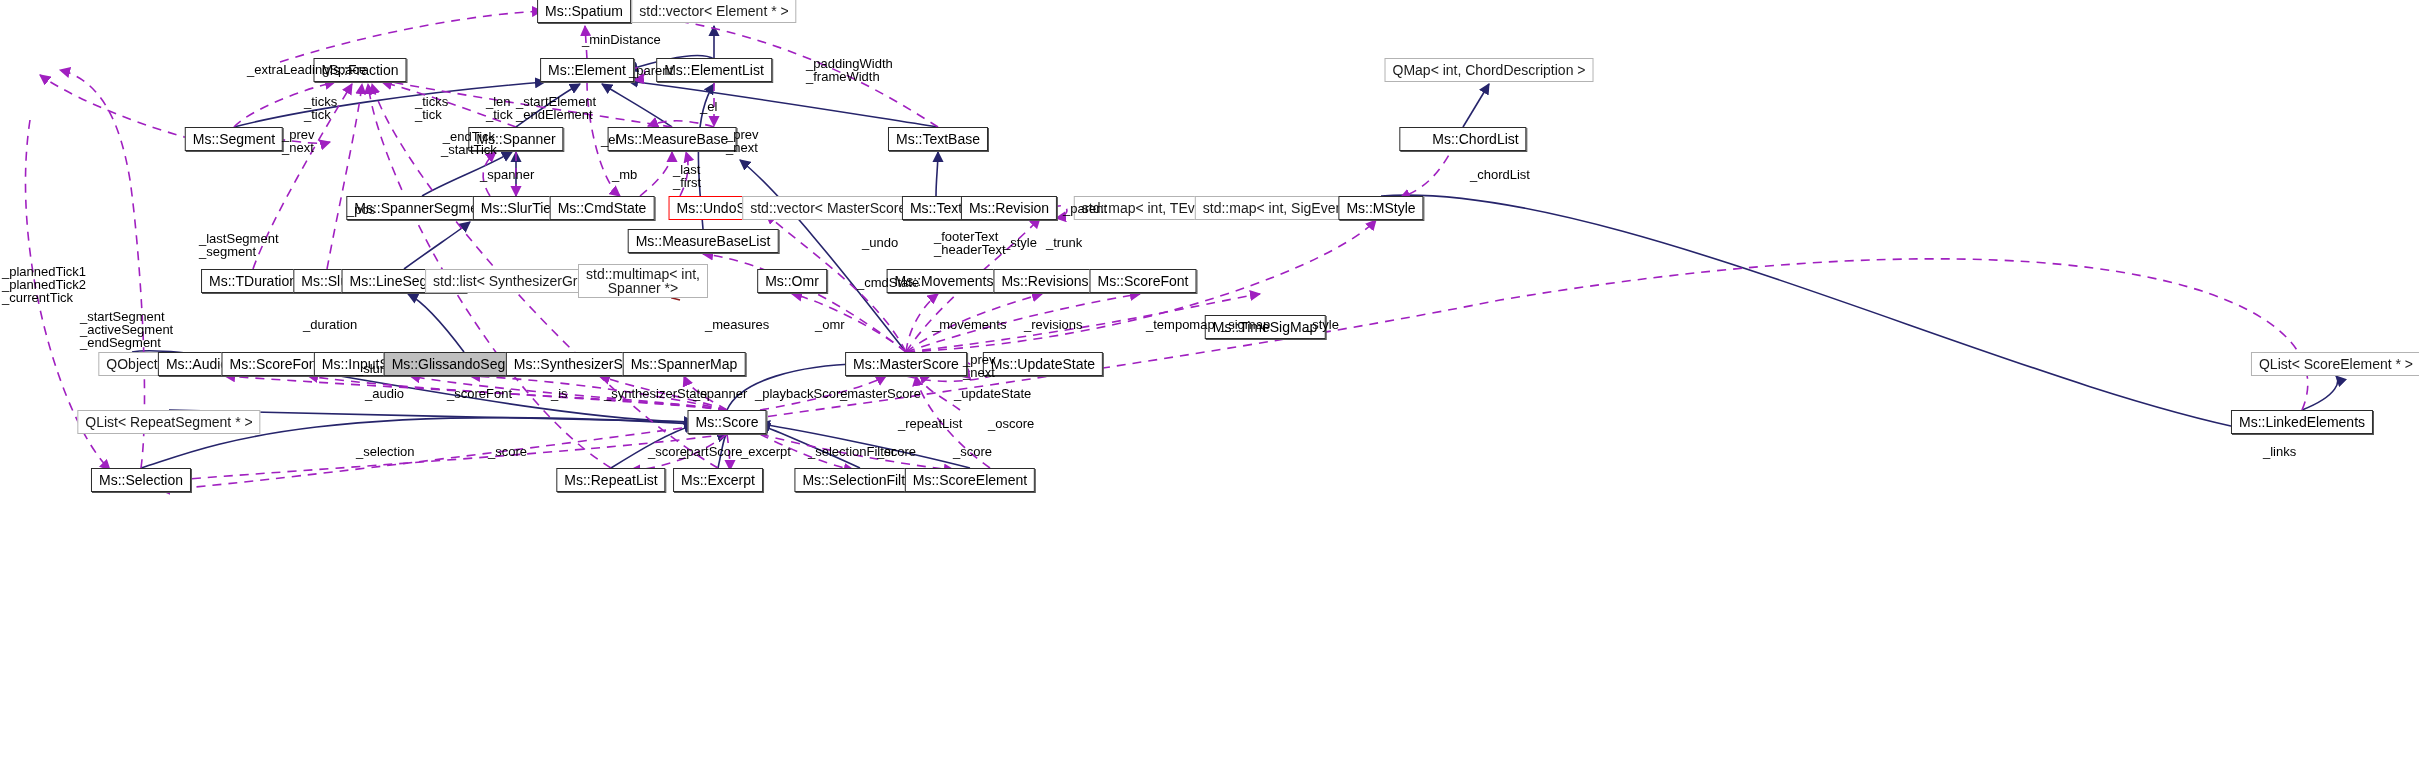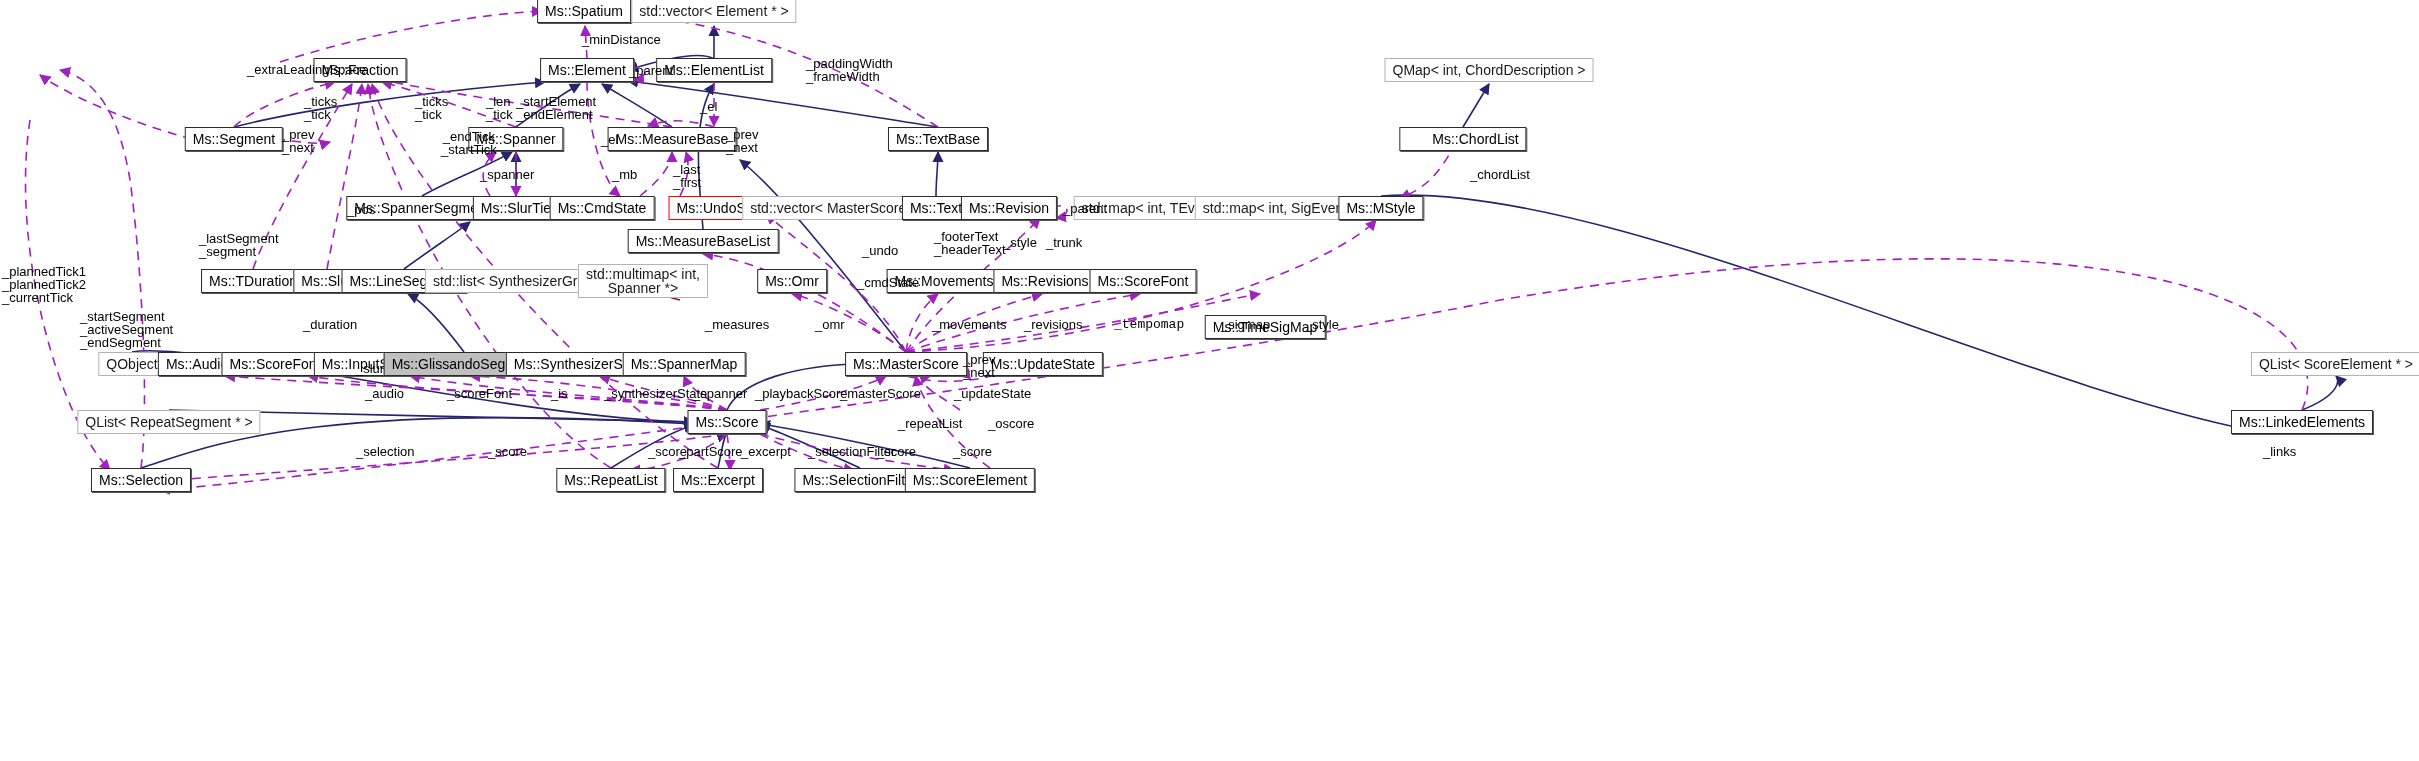--- a/index.html
+++ b/index.html
@@ -193,41 +193,41 @@
       <div class="lbl" style="left: 441px; top: 130px; text-align: center;">_endTick
 _startTick</div>
       <div class="lbl" style="left: 601px; top: 133px;">_el</div>
       <div class="lbl" style="left: 1470px; top: 168px;">_chordList</div>
       <div class="lbl" style="left: 673px; top: 163px;">_last
 _first</div>
       <div class="lbl" style="left: 480px; top: 168px;">_spanner</div>
       <div class="lbl" style="left: 612px; top: 168px;">_mb</div>
       <div class="lbl" style="left: 347px; top: 203px;">_pos</div>
       <div class="lbl" style="left: 1063px; top: 202px;">_parent</div>
-      <div class="lbl" style="left: 862px; top: 244px;">_undo</div>
+      <div class="lbl" style="left: 862px; top: 236px;">_undo</div>
       <div class="lbl" style="left: 934px; top: 230px;">_footerText
 _headerText</div>
       <div class="lbl" style="left: 1003px; top: 236px;">_style</div>
       <div class="lbl" style="left: 1046px; top: 236px;">_trunk</div>
       <div class="lbl" style="left: 199px; top: 232px;">_lastSegment
 _segment</div>
       <div class="lbl" style="left: 2px; top: 265px;">_plannedTick1
 _plannedTick2
 _currentTick</div>
       <div class="lbl" style="left: 80px; top: 310px;">_startSegment
 _activeSegment
 _endSegment</div>
       <div class="lbl" style="left: 303px; top: 318px;">_duration</div>
       <div class="lbl" style="left: 356px; top: 318px; margin-top: 44px;">_slur</div>
       <div class="lbl" style="left: 705px; top: 318px;">_measures</div>
       <div class="lbl" style="left: 815px; top: 318px;">_omr</div>
       <div class="lbl" style="left: 857px; top: 276px;">_cmdState</div>
       <div class="lbl" style="left: 932px; top: 318px;">_movements</div>
       <div class="lbl" style="left: 1024px; top: 318px;">_revisions</div>
-      <div class="lbl" style="left: 1114px; top: 318px; font-family: Liberation Mono, monospace;">_tempomap</div>
+      <div class="lbl" style="left: 1146px; top: 318px;">_tempomap</div>
       <div class="lbl" style="left: 1221px; top: 318px;">_sigmap</div>
       <div class="lbl" style="left: 1305px; top: 318px;">_style</div>
       <div class="lbl" style="left: 365px; top: 387px;">_audio</div>
       <div class="lbl" style="left: 447px; top: 387px;">_scoreFont</div>
       <div class="lbl" style="left: 551px; top: 387px;">_is</div>
       <div class="lbl" style="left: 604px; top: 387px;">_synthesizerState</div>
       <div class="lbl" style="left: 693px; top: 387px;">_spanner</div>
       <div class="lbl" style="left: 755px; top: 387px;">_playbackScore</div>
       <div class="lbl" style="left: 840px; top: 387px;">_masterScore</div>
       <div class="lbl" style="left: 954px; top: 387px;">_updateState</div>

